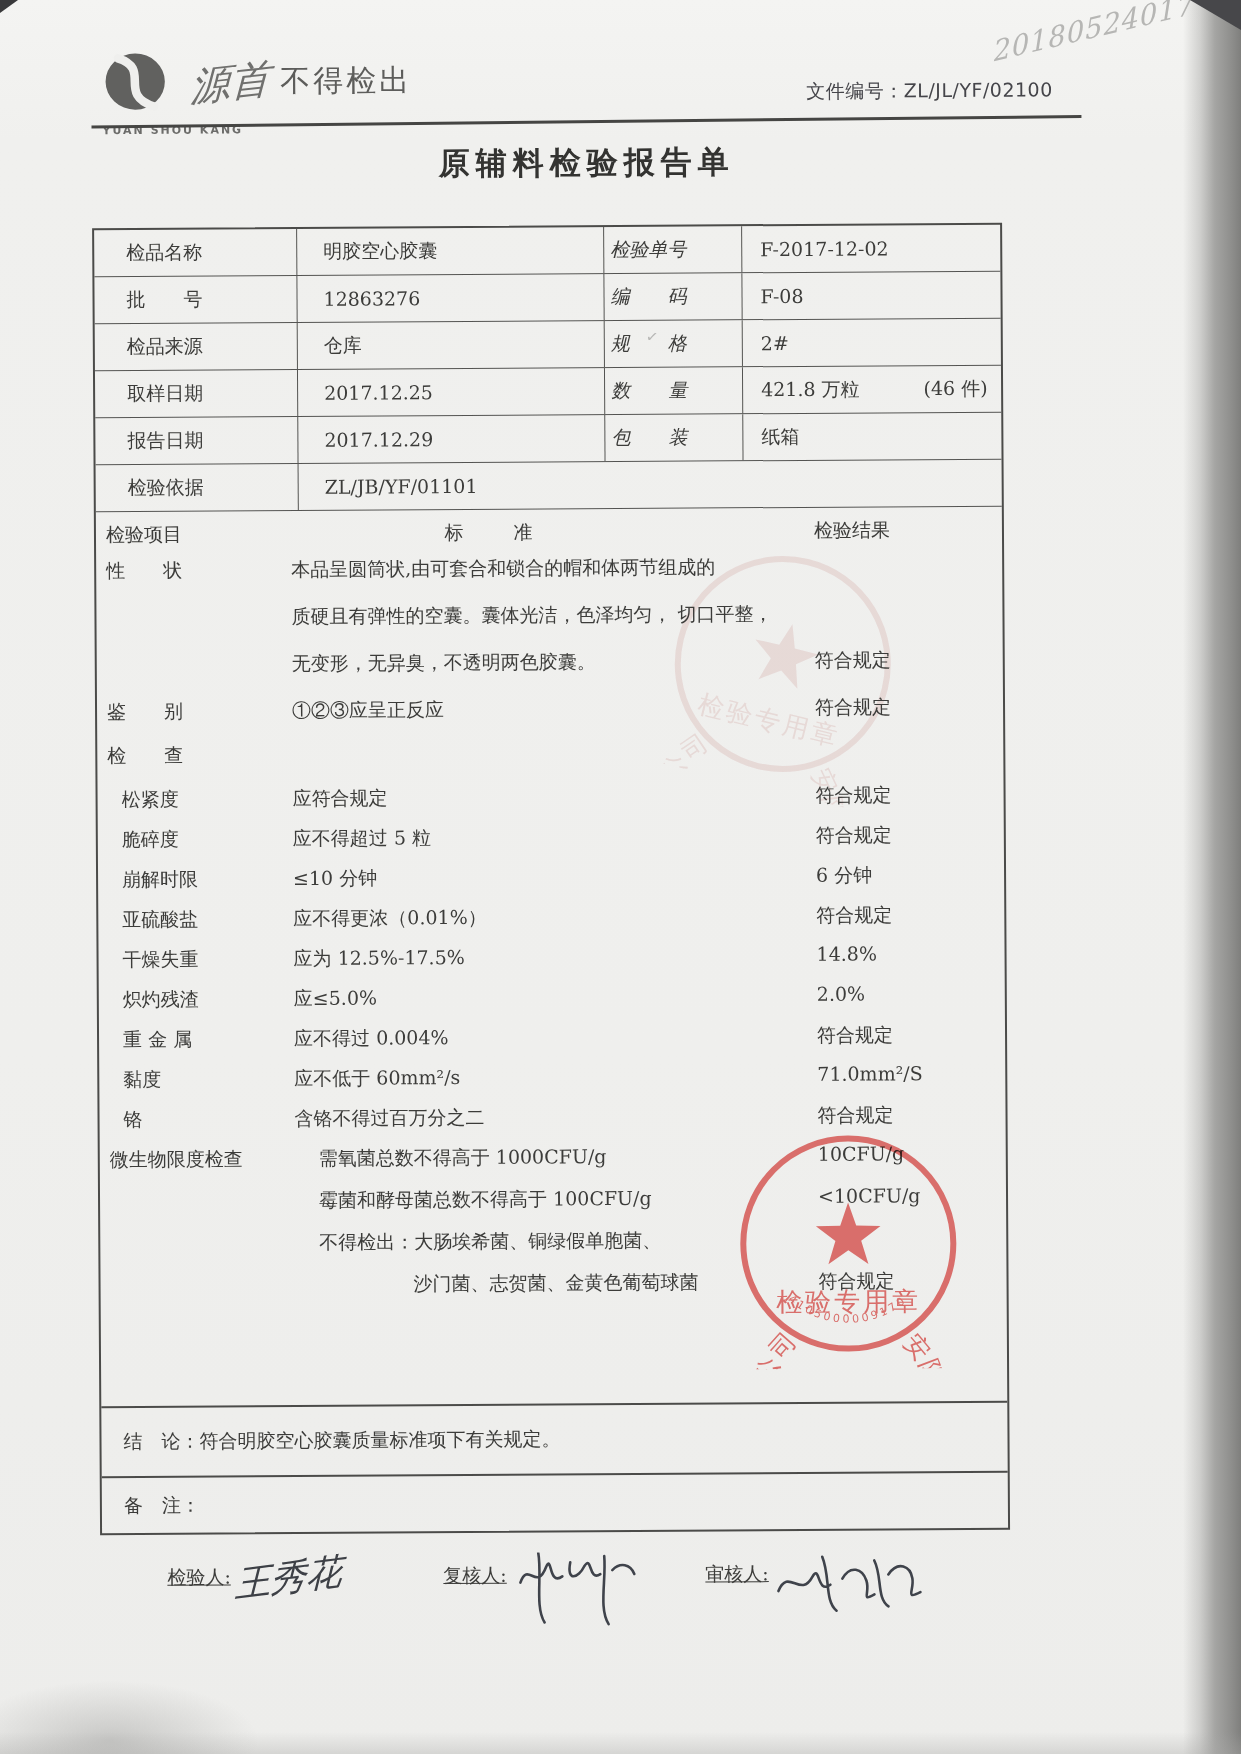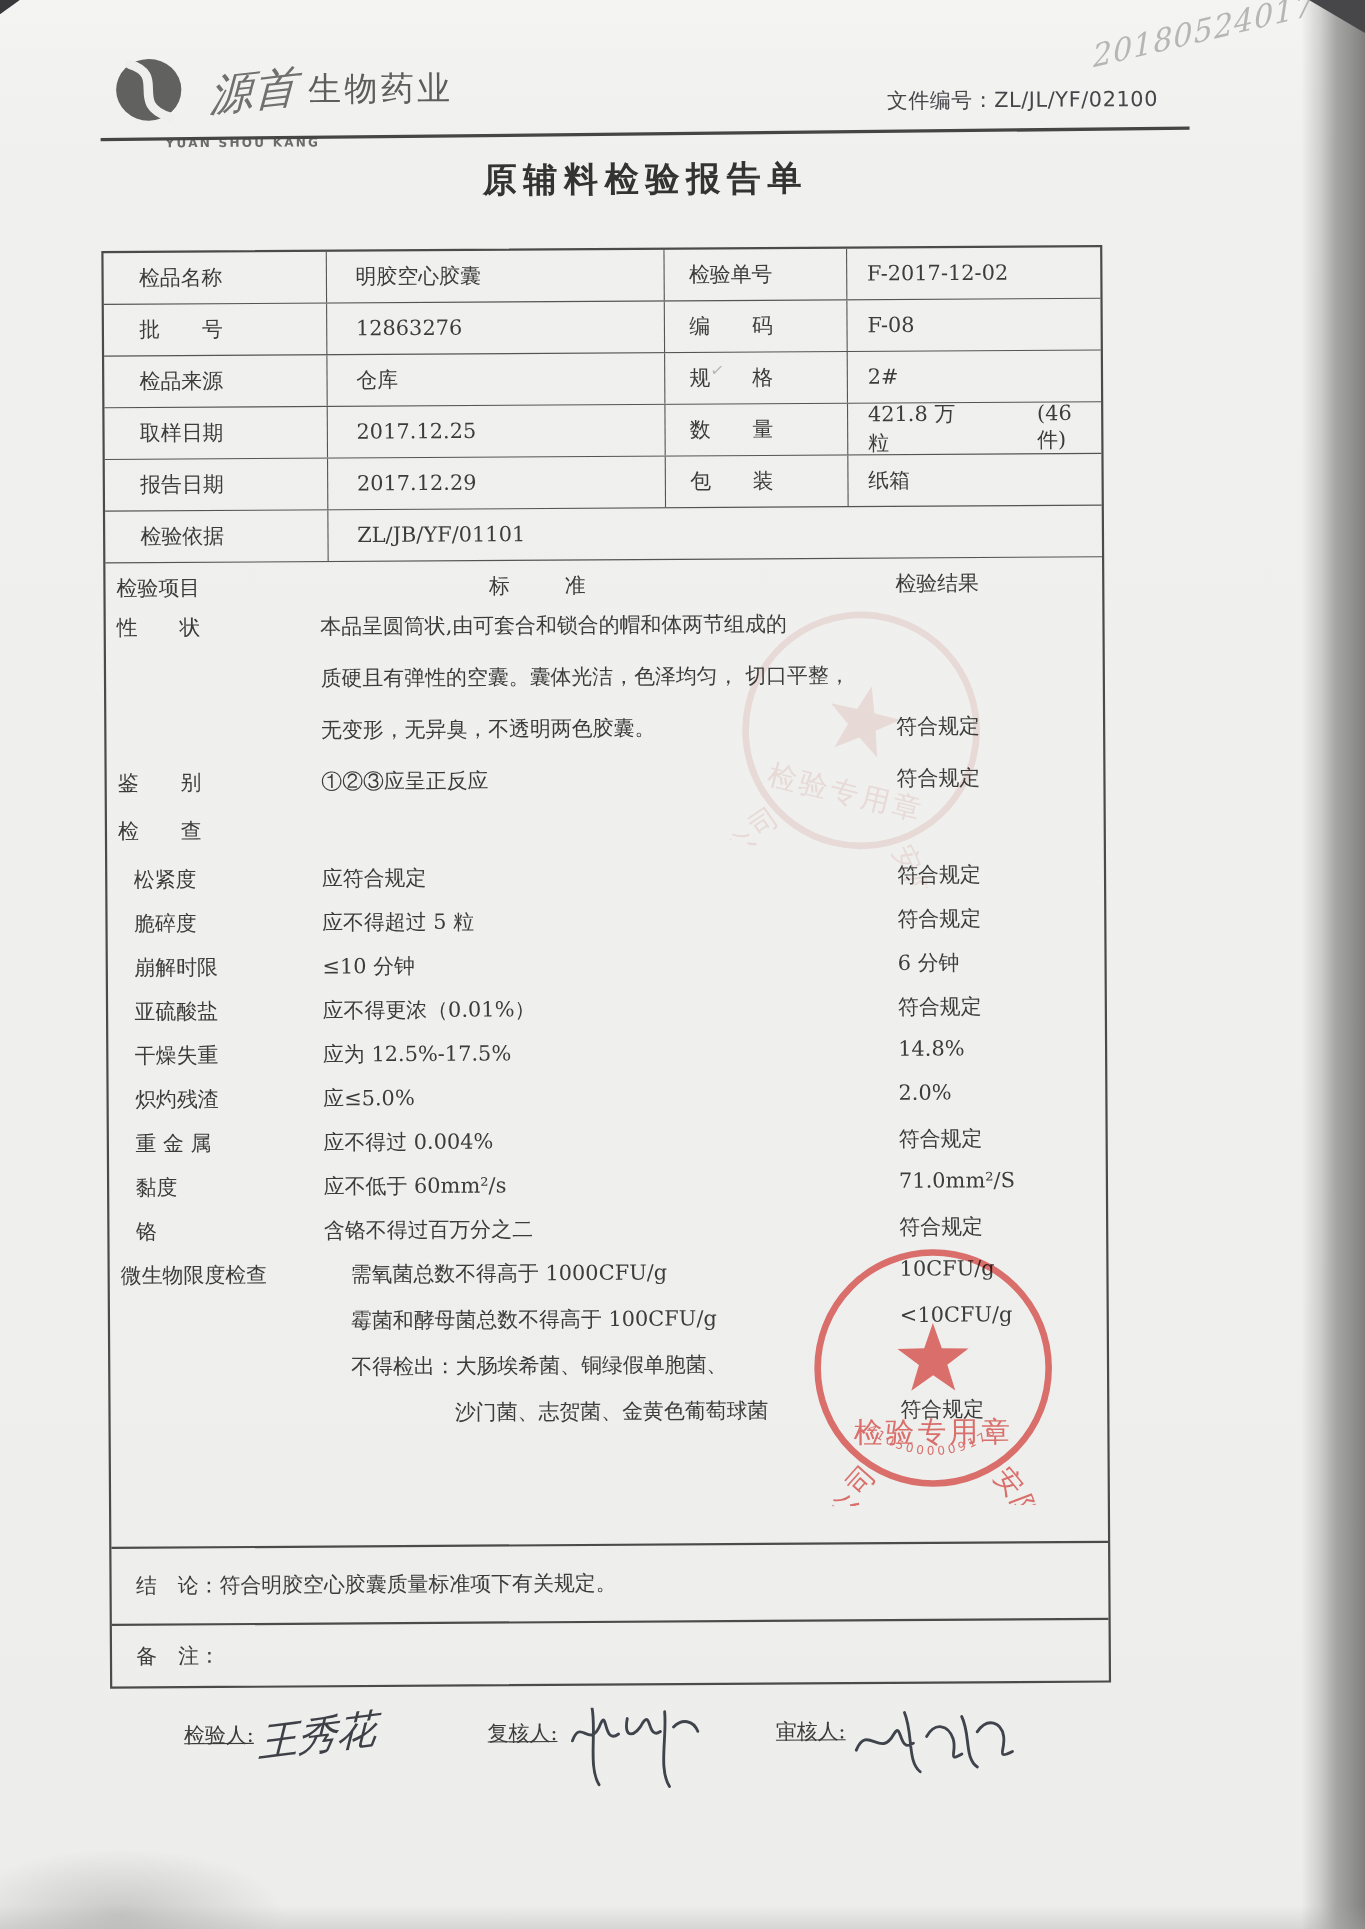--- a/index.html
+++ b/index.html
@@ -14,38 +14,38 @@
   .corner-tl{position:absolute;top:0;left:0;width:18px;height:13px;background:#39393b;
       clip-path:polygon(0 0,100% 0,0 100%);}
   .corner-tr{position:absolute;top:0;right:0;width:60px;height:30px;background:#47474a;
       clip-path:polygon(15% 0,100% 0,100% 100%);}
   .smudge-bl{position:absolute;left:-40px;bottom:-46px;width:300px;height:120px;border-radius:50%;
       background:radial-gradient(ellipse at center,rgba(130,130,128,.35),rgba(130,130,128,0) 70%);}
   .content{position:absolute;inset:0;transform:rotate(-0.35deg);transform-origin:50% 40%;}
 
   
   .logo{position:absolute;top:45px;left:100px;display:flex;align-items:flex-start;}
-  .logo-caption{position:absolute;top:76px;left:6px;font-size:11px;letter-spacing:2px;color:#6c6c6a;font-weight:bold;white-space:nowrap;margin-left:48px;}
+  .logo-caption{position:absolute;top:76px;left:6px;font-size:11px;letter-spacing:2px;color:#6c6c6a;font-weight:bold;white-space:nowrap;}
   .brand-script{font-size:40px;color:#70706e;margin:8px 0 0 16px;transform:rotate(-6deg) skewX(-8deg);
       font-family:"DejaVu Serif","Liberation Serif",serif;font-style:italic;}
   .brand-text{font-size:30px;color:#5d5d5b;margin:14px 0 0 10px;letter-spacing:3px;font-weight:500;}
   .doc-no{position:absolute;top:80px;left:810px;font-size:19px;color:#45454a;letter-spacing:.5px;}
   .pencil{position:absolute;top:14px;left:995px;font-size:28px;color:#b6b6b4;
       transform:rotate(-13deg) skewX(-12deg);font-style:italic;letter-spacing:1px;font-family:"DejaVu Serif",serif;}
   .header-rule{position:absolute;top:120px;left:95px;width:990px;height:3px;background:#454543;transform:rotate(-0.25deg);}
   .title{position:absolute;top:142px;left:0;width:1180px;text-align:center;font-size:31px;font-weight:bold;
       letter-spacing:6px;color:#333331;font-family:"DejaVu Serif","Liberation Serif",serif;}
 
   
   .report{position:absolute;top:225px;left:95px;width:910px;border:2.5px solid #4b4b49;box-sizing:border-box;
       font-family:"DejaVu Serif","Liberation Serif",serif;font-size:19px;}
   .info-row{display:flex;height:47px;border-bottom:1.5px solid #545452;box-sizing:border-box;}
   .c1{width:203px;display:flex;align-items:center;padding-left:32px;box-sizing:border-box;border-right:1.5px solid #545452;}
   .c2{width:307px;display:flex;align-items:center;padding-left:26px;box-sizing:border-box;border-right:1.5px solid #545452;}
-  .c3{width:166px;display:flex;align-items:center;padding-left:22px;box-sizing:border-box;border-right:1.5px solid #545452;}
+  .c3{width:138px;display:flex;align-items:center;padding-left:6px;box-sizing:border-box;border-right:1.5px solid #545452;font-style:italic;}
   .c4{flex:1;display:flex;align-items:center;padding-left:18px;box-sizing:border-box;}
   .c2.wide{flex:1;border-right:none;}
   .qty-extra{margin-left:64px;}
 
   
   .results{height:894px;position:relative;box-sizing:border-box;padding-top:10px;overflow:hidden;}
   .r-row{display:flex;align-items:flex-start;}
   .r-item{width:195px;padding-left:10px;box-sizing:border-box;white-space:nowrap;}
   .r-lines{flex:1;display:flex;flex-direction:column;}
   .r-line{display:flex;align-items:flex-start;}
@@ -82,21 +82,21 @@
 <div class="page">
   <div class="content">
 
     <div class="logo">
       <svg width="78" height="72" viewBox="0 0 100 90">
         <ellipse cx="50" cy="42" rx="38" ry="36" fill="#61615f"></ellipse>
         <path d="M28,12 C72,26 26,58 74,74" stroke="#efefed" stroke-width="11" fill="none" stroke-linecap="round"></path>
       </svg>
       <span class="logo-caption">YUAN SHOU KANG</span>
       <span class="brand-script">源首</span>
-      <span class="brand-text">生物药业</span>
+      <span class="brand-text">不得检出</span>
     </div>
     <div class="doc-no">文件编号：ZL/JL/YF/02100</div>
     <div class="pencil">20180524017</div>
     <div class="header-rule"></div>
     <div class="title">原辅料检验报告单</div>
     <div class="tick">✓</div>
 
     <svg class="stamp stamp-ghost" viewBox="0 0 250 250">
       <circle class="ring" cx="125" cy="125" r="105" fill="none" stroke-width="6"></circle>
       <defs>

